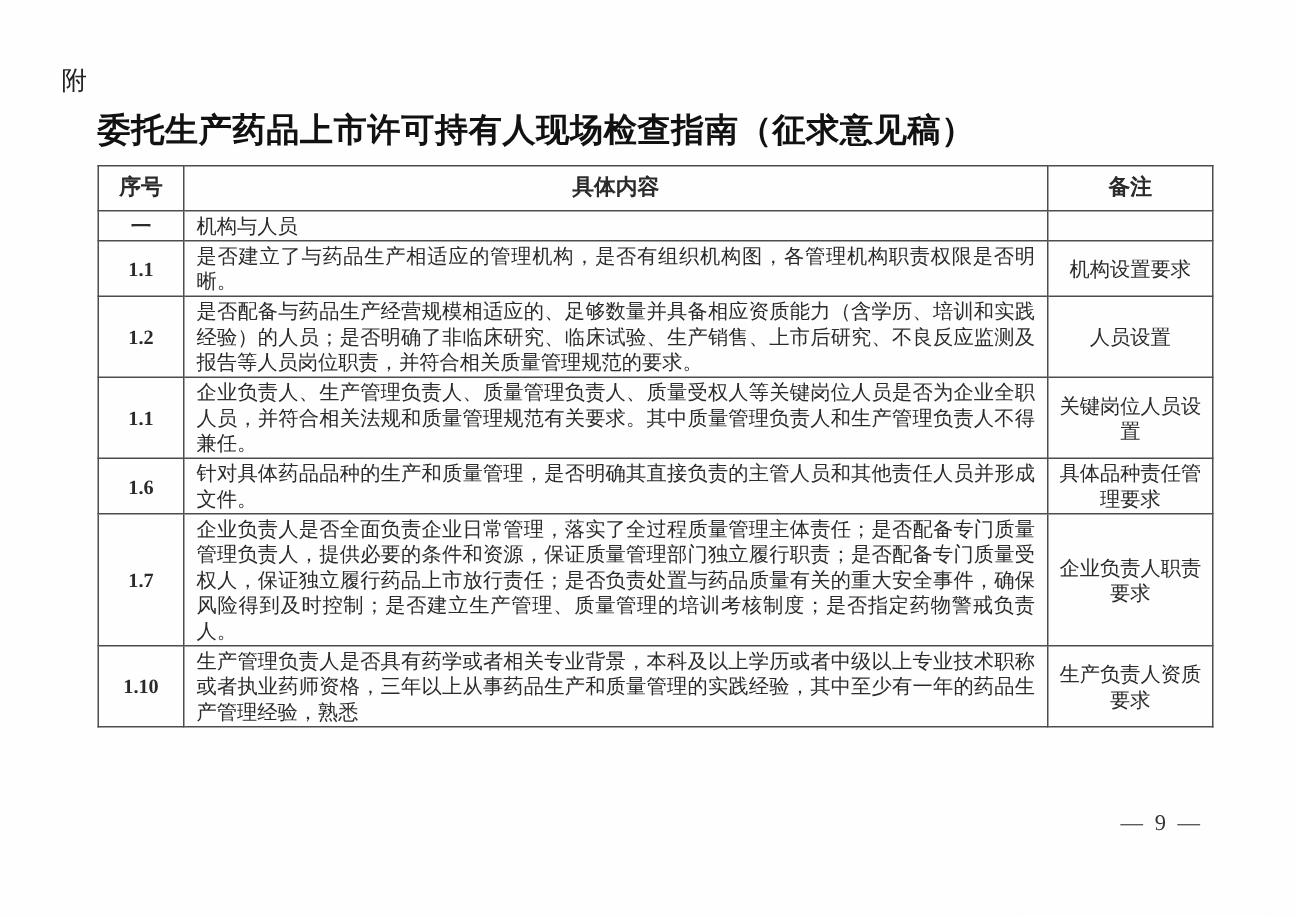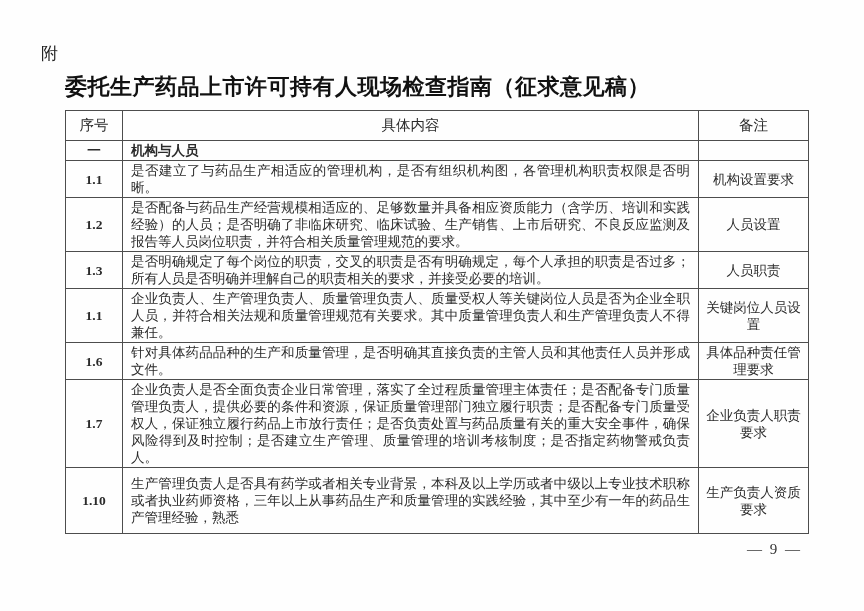--- a/index.html
+++ b/index.html
@@ -45,40 +45,40 @@
   .checklist col.c-remark  { width: 110px; }
   .checklist th, .checklist td {
     border: 1px solid #4d4d4d;
     vertical-align: middle;
     font-size: 13.5px;
     line-height: 17px;
     color: #2b2b2b;
   }
   .checklist thead tr { height: 30px; }
   .checklist th {
-    font-weight: normal;
+    font-weight: bold;
     font-size: 14.5px;
     text-align: center;
   }
   .col-no {
     text-align: center;
     font-size: 13px;
     padding: 1px 2px;
     font-weight: bold;
   }
   .col-content {
     text-align: justify;
     padding: 1px 8px;
   }
   .col-remark {
     text-align: center;
     padding: 1px 4px;
   }
   tr.section .col-no { font-weight: bold; }
-  tr.section .col-content { font-weight: bold; }
+  tr.section .col-content { font-weight: normal; }
   
   .checklist tbody tr:nth-child(1)  { height: 18px; }
   .checklist tbody tr:nth-child(2)  { height: 19px; }
   .checklist tbody tr:nth-child(3)  { height: 53px; }
   .checklist tbody tr:nth-child(4)  { height: 34px; }
   .checklist tbody tr:nth-child(5)  { height: 33px; }
   .checklist tbody tr:nth-child(6)  { height: 31px; }
   .checklist tbody tr:nth-child(7)  { height: 37px; margin-top: 42px; }
   .checklist tbody tr:nth-child(8)  { height: 66px; }
   .checklist tbody tr:nth-child(9)  { height: 36px; }
@@ -125,25 +125,20 @@
           <td class="col-no">1.1</td>
           <td class="col-content">是否建立了与药品生产相适应的管理机构，是否有组织机构图，各管理机构职责权限是否明晰。</td>
           <td class="col-remark">机构设置要求</td>
         </tr>
         <tr>
           <td class="col-no">1.2</td>
           <td class="col-content">是否配备与药品生产经营规模相适应的、足够数量并具备相应资质能力（含学历、培训和实践经验）的人员；是否明确了非临床研究、临床试验、生产销售、上市后研究、不良反应监测及报告等人员岗位职责，并符合相关质量管理规范的要求。</td>
           <td class="col-remark">人员设置</td>
         </tr>
         <tr>
-          <td class="col-no">1.3</td>
-          <td class="col-content">是否明确规定了每个岗位的职责，交叉的职责是否有明确规定，每个人承担的职责是否过多；所有人员是否明确并理解自己的职责相关的要求，并接受必要的培训。</td>
-          <td class="col-remark">人员职责</td>
-        </tr>
-        <tr>
           <td class="col-no">1.1</td>
           <td class="col-content">企业负责人、生产管理负责人、质量管理负责人、质量受权人等关键岗位人员是否为企业全职人员，并符合相关法规和质量管理规范有关要求。其中质量管理负责人和生产管理负责人不得兼任。</td>
           <td class="col-remark">关键岗位人员设置</td>
         </tr>
         <tr>
           <td class="col-no">1.6</td>
           <td class="col-content">针对具体药品品种的生产和质量管理，是否明确其直接负责的主管人员和其他责任人员并形成文件。</td>
           <td class="col-remark">具体品种责任管理要求</td>
         </tr>
         <tr>

